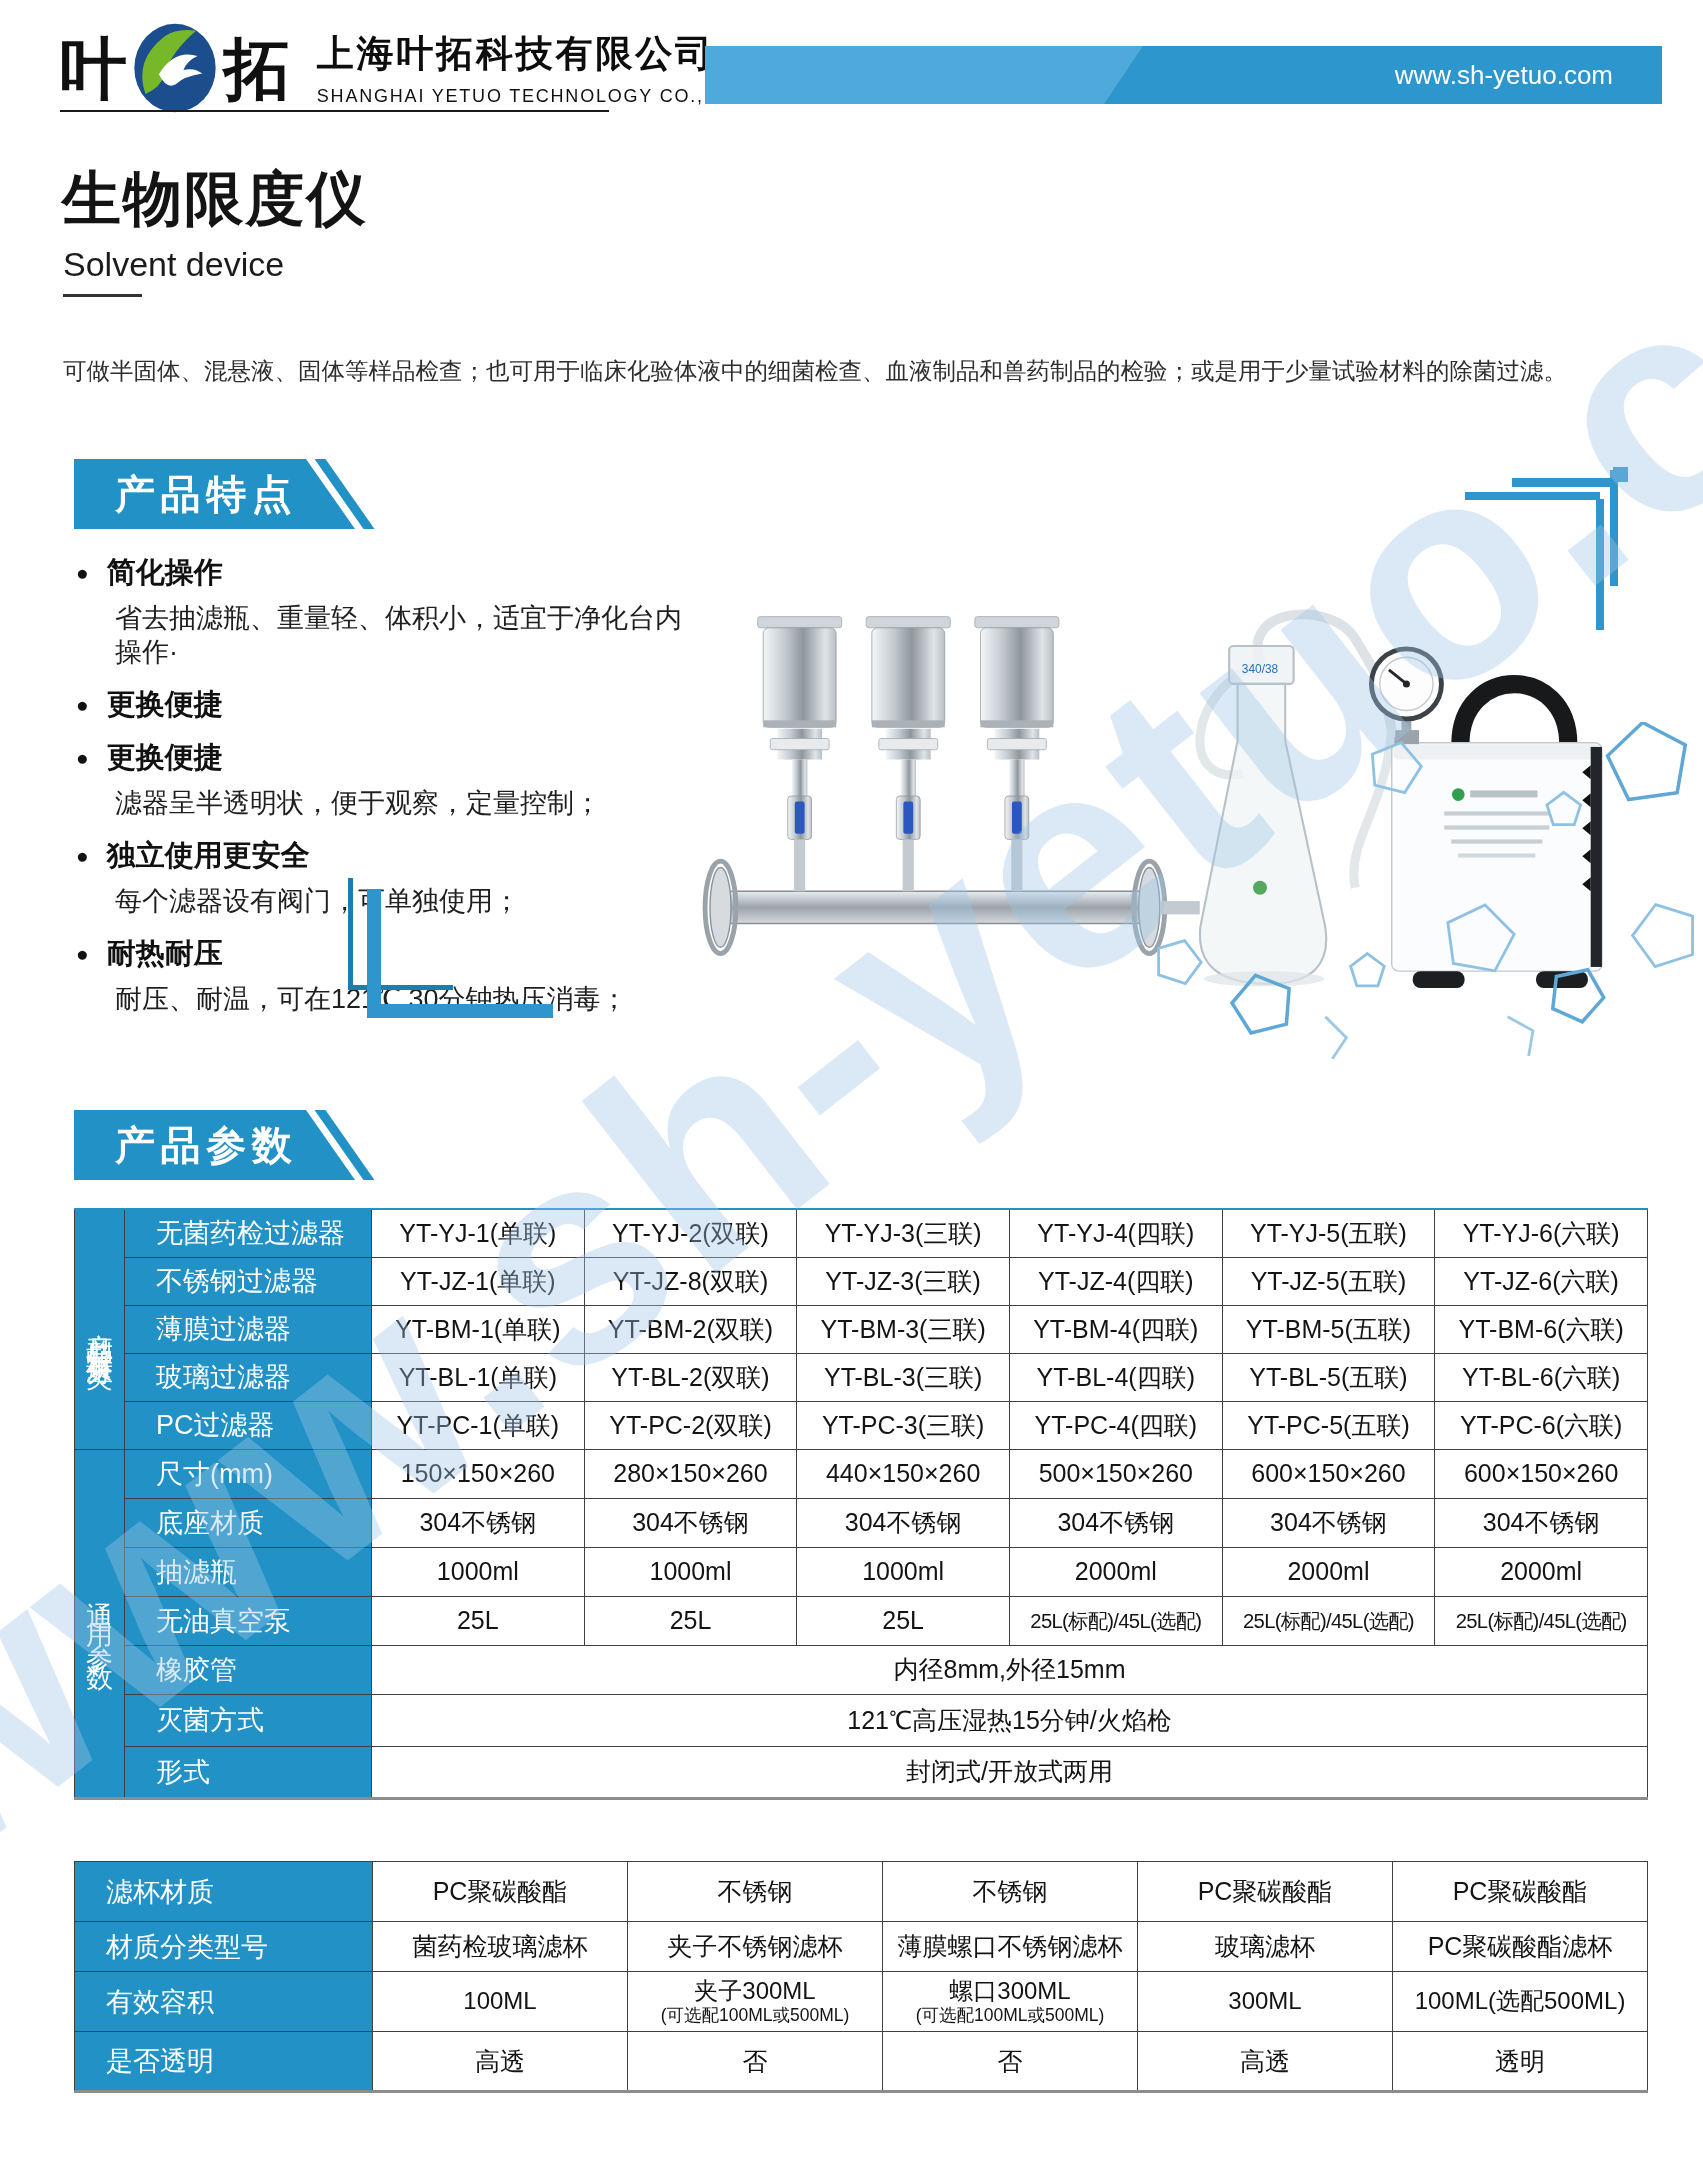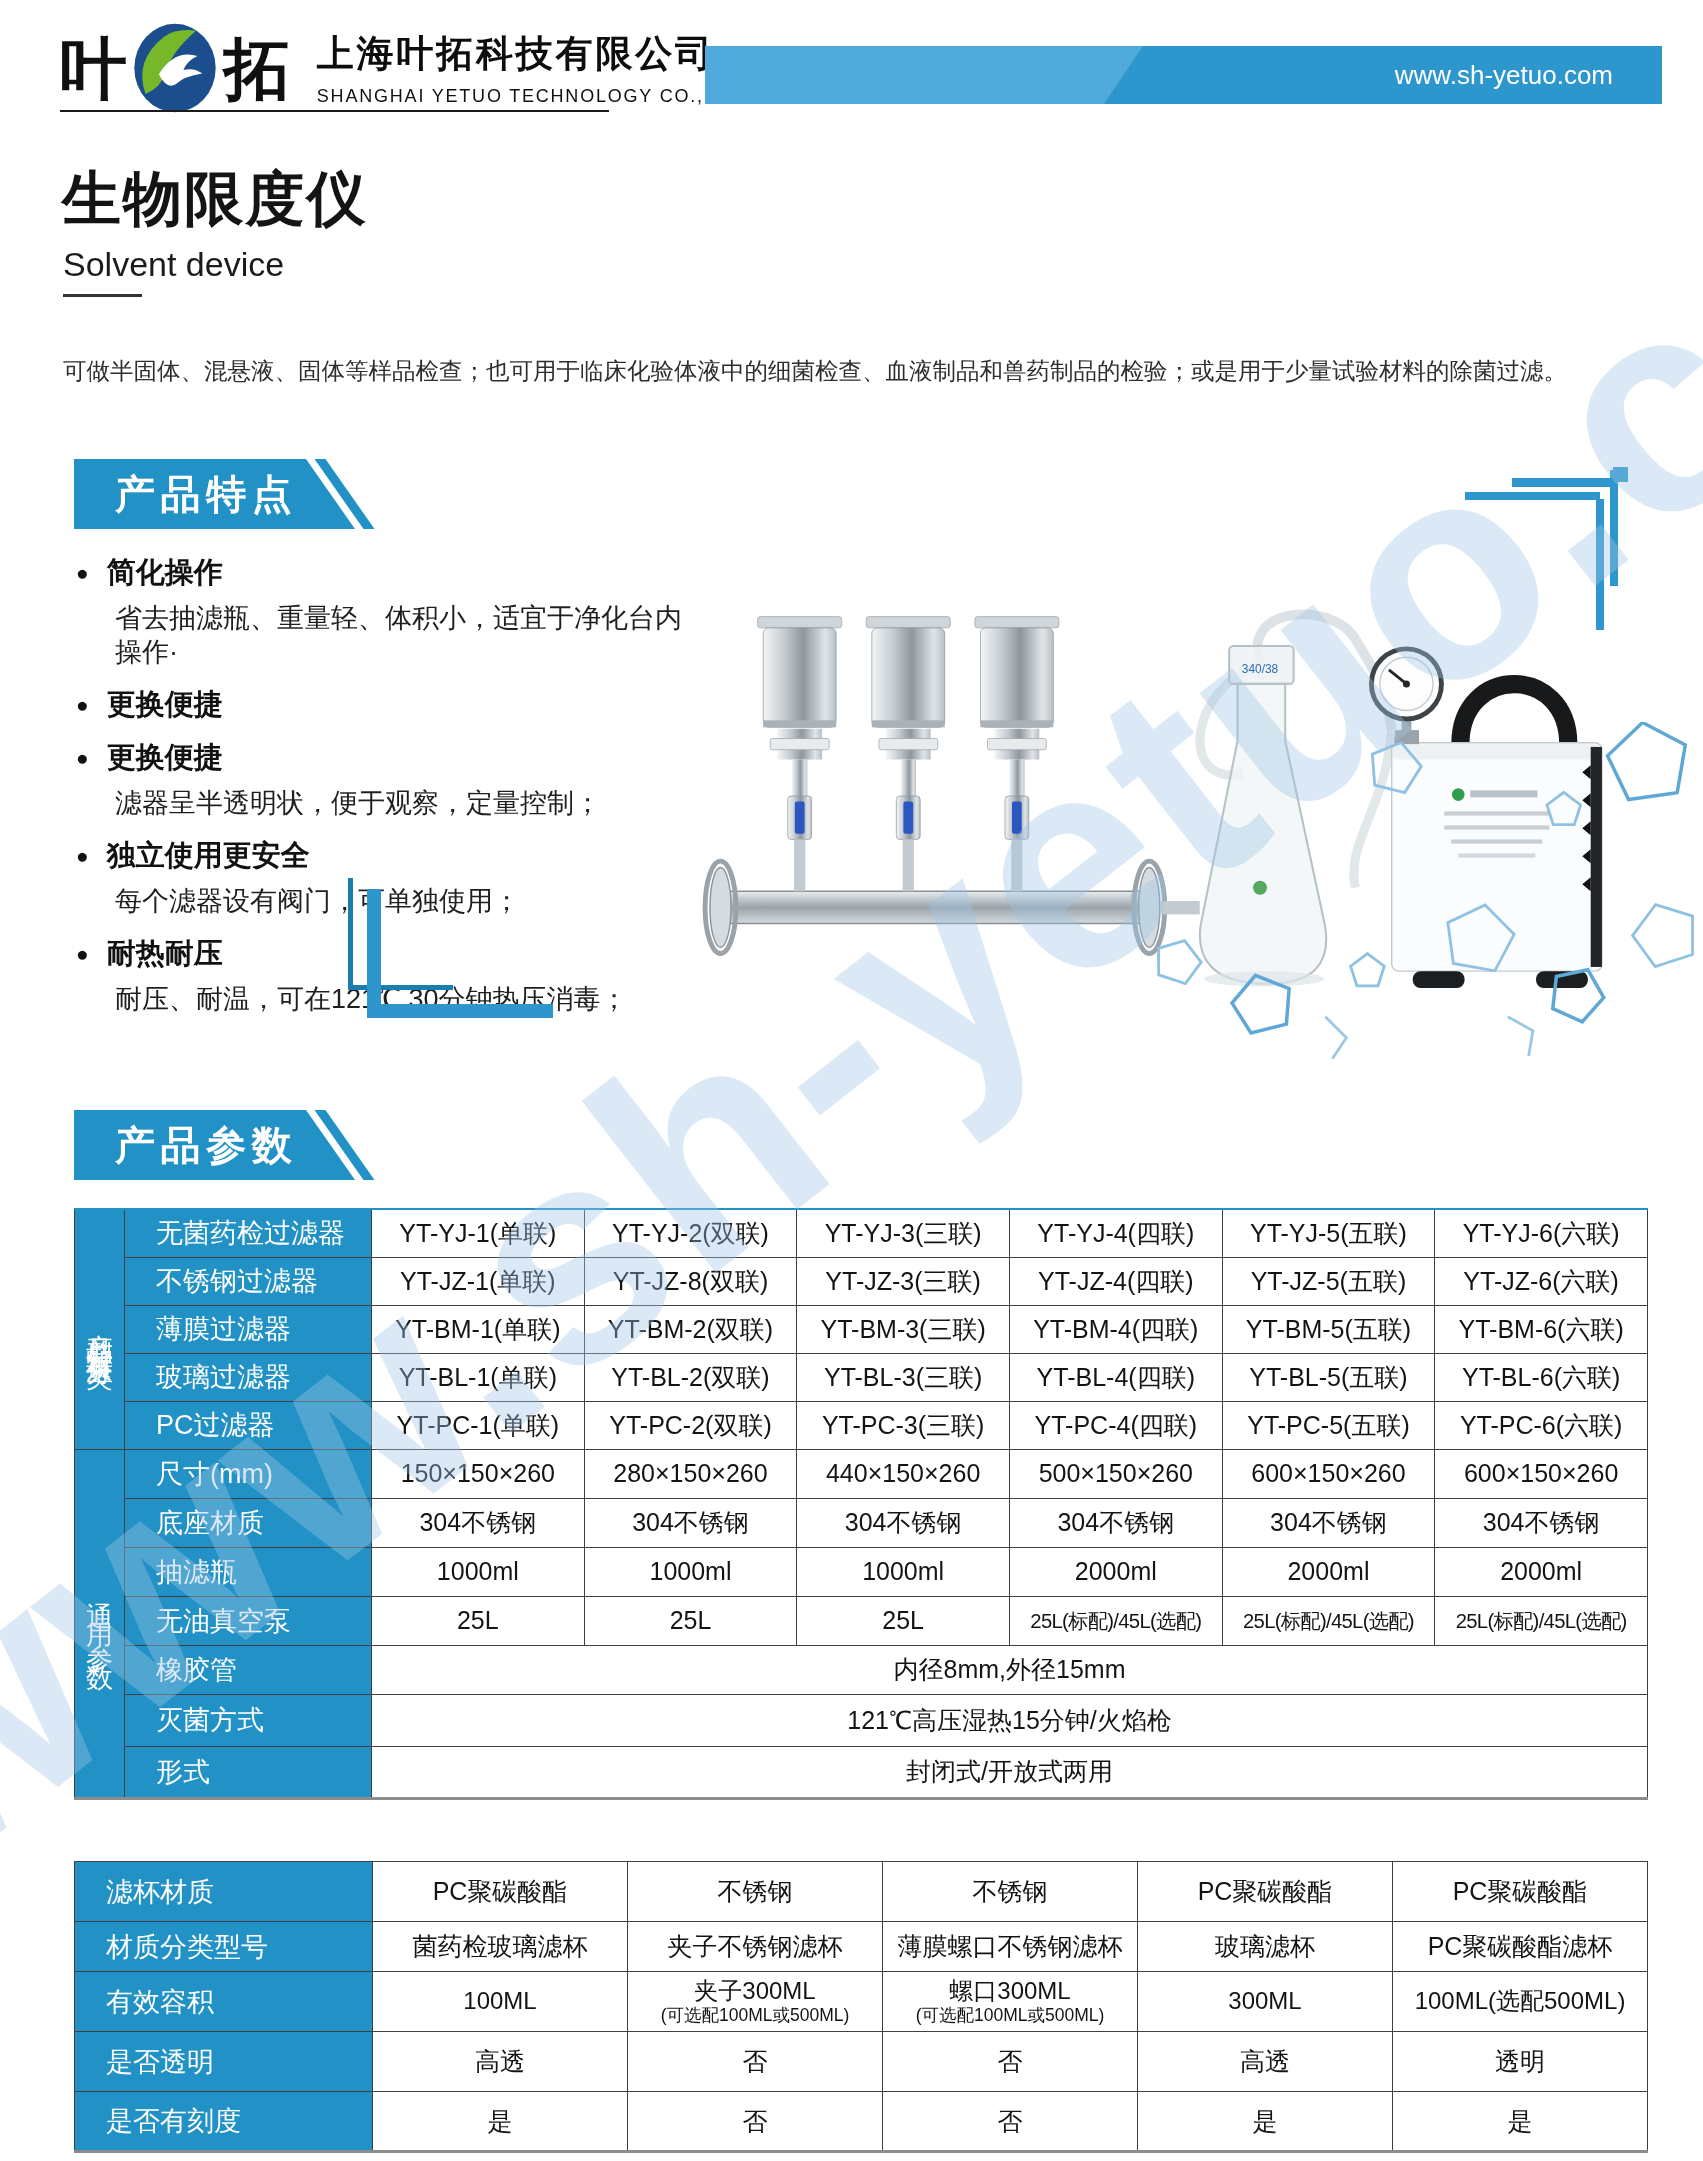--- a/index.html
+++ b/index.html
@@ -421,25 +421,17 @@
         </td>
   </tr>
   <tr style="height:60px">
     <td class="lbl">是否透明</td>
     <td>高透</td>
     <td>否</td>
     <td>否</td>
     <td>高透</td>
     <td>透明</td>
   </tr>
-  <tr style="height:60px">
-    <td class="lbl">是否有刻度</td>
-    <td>是</td>
-    <td>否</td>
-    <td>否</td>
-    <td>是</td>
-    <td>是</td>
-  </tr>
 </tbody>
   </table>
 
 <div class="wm">www.sh-yetuo.com</div>
 
 
 </body></html>

